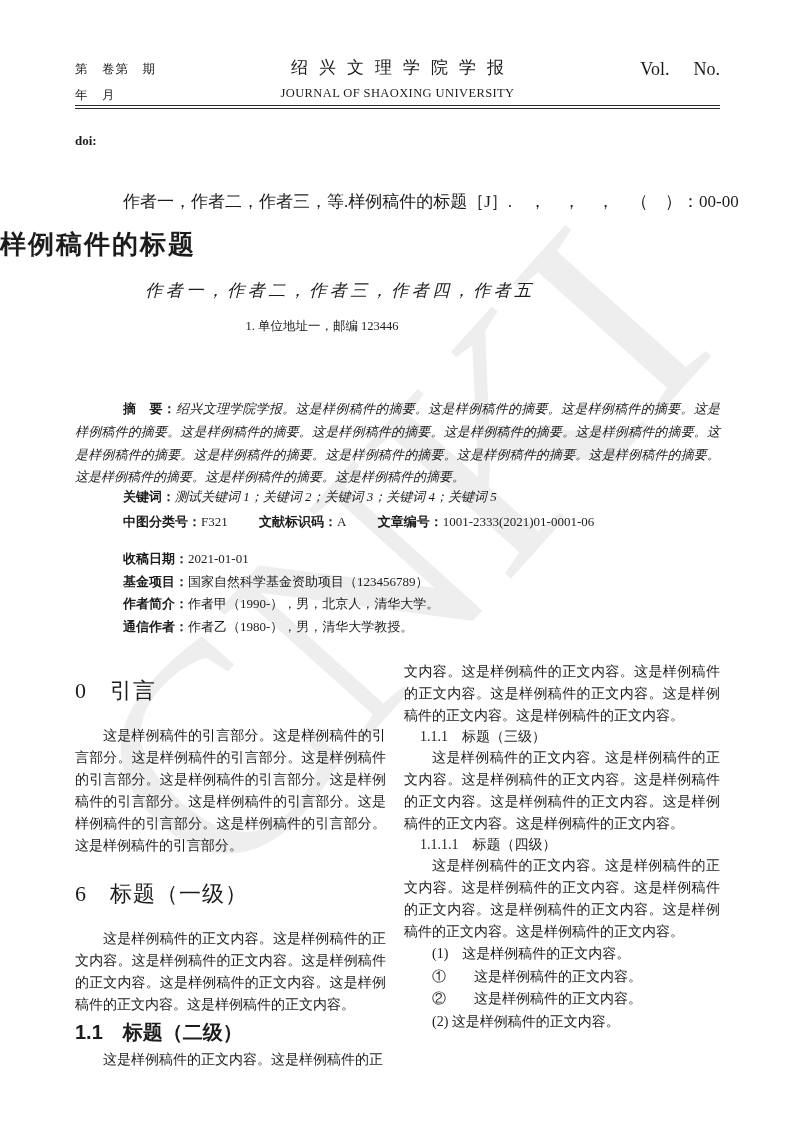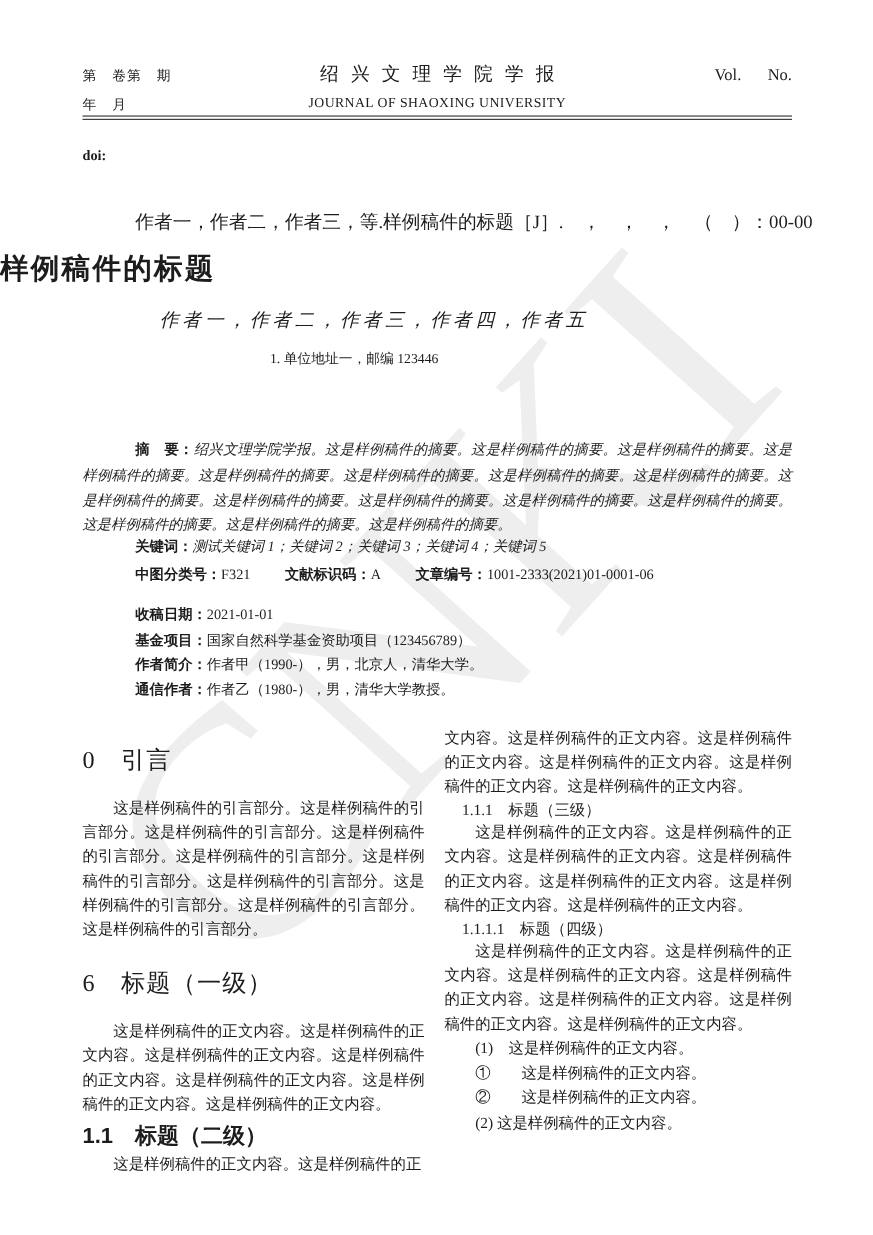--- a/index.html
+++ b/index.html
@@ -18,21 +18,21 @@
     letter-spacing:2px; white-space:nowrap;
     z-index:0; pointer-events:none;
   }
   .content { position:relative; z-index:1; }
   
   .header { position:absolute; top:56px; left:75px; width:645px; display:flex; }
   .header-left { width:130px; font-size:12.5px; line-height:26px; letter-spacing:1px; }
   .header-center { flex:1; text-align:center; }
   .journal-cn { font-size:17px; letter-spacing:11px; text-indent:11px; white-space:nowrap; }
   .journal-en { font-size:12.5px; letter-spacing:0.4px; margin-top:7px; white-space:nowrap; }
-  .header-right { width:130px; display:flex; justify-content:flex-end; gap:24px; font-size:15px; line-height:26px; }
+  .header-right { width:130px; display:flex; justify-content:flex-end; gap:24px; font-size:18px; line-height:26px; }
   .header-rule { position:absolute; top:105px; left:75px; width:645px; border-top:4px double #2b2b2b; }
   
   .doi { position:absolute; top:133px; left:75px; font-size:13px; font-weight:bold; }
   .citation { position:absolute; top:190px; left:75px; width:645px; font-size:17px;margin-left:48px; }
   .title { position:absolute; top:227px; left:0; width:794px; text-align:left; font-size:26px; font-weight:bold; letter-spacing:2px; }
   .authors { position:absolute; top:279px; left:0; width:680px; text-align:center; font-size:17px; font-style:italic; letter-spacing:3.5px; }
   .affils { position:absolute; top:314px; left:0; width:644px; text-align:center; font-size:12.5px; line-height:24.5px; }
   .abstract { position:absolute; top:398px; left:75px; width:645px; font-size:13px; line-height:22.8px; text-align:justify; text-indent:48px; font-style:italic; margin:0; }
   .label-hei { font-style:normal; font-weight:bold; font-family:"Liberation Sans", sans-serif; font-size:13px; }
   .keywords { position:absolute; top:488px; left:75px; width:645px; font-size:13px; font-style:italic; text-indent:48px; margin:0; }

